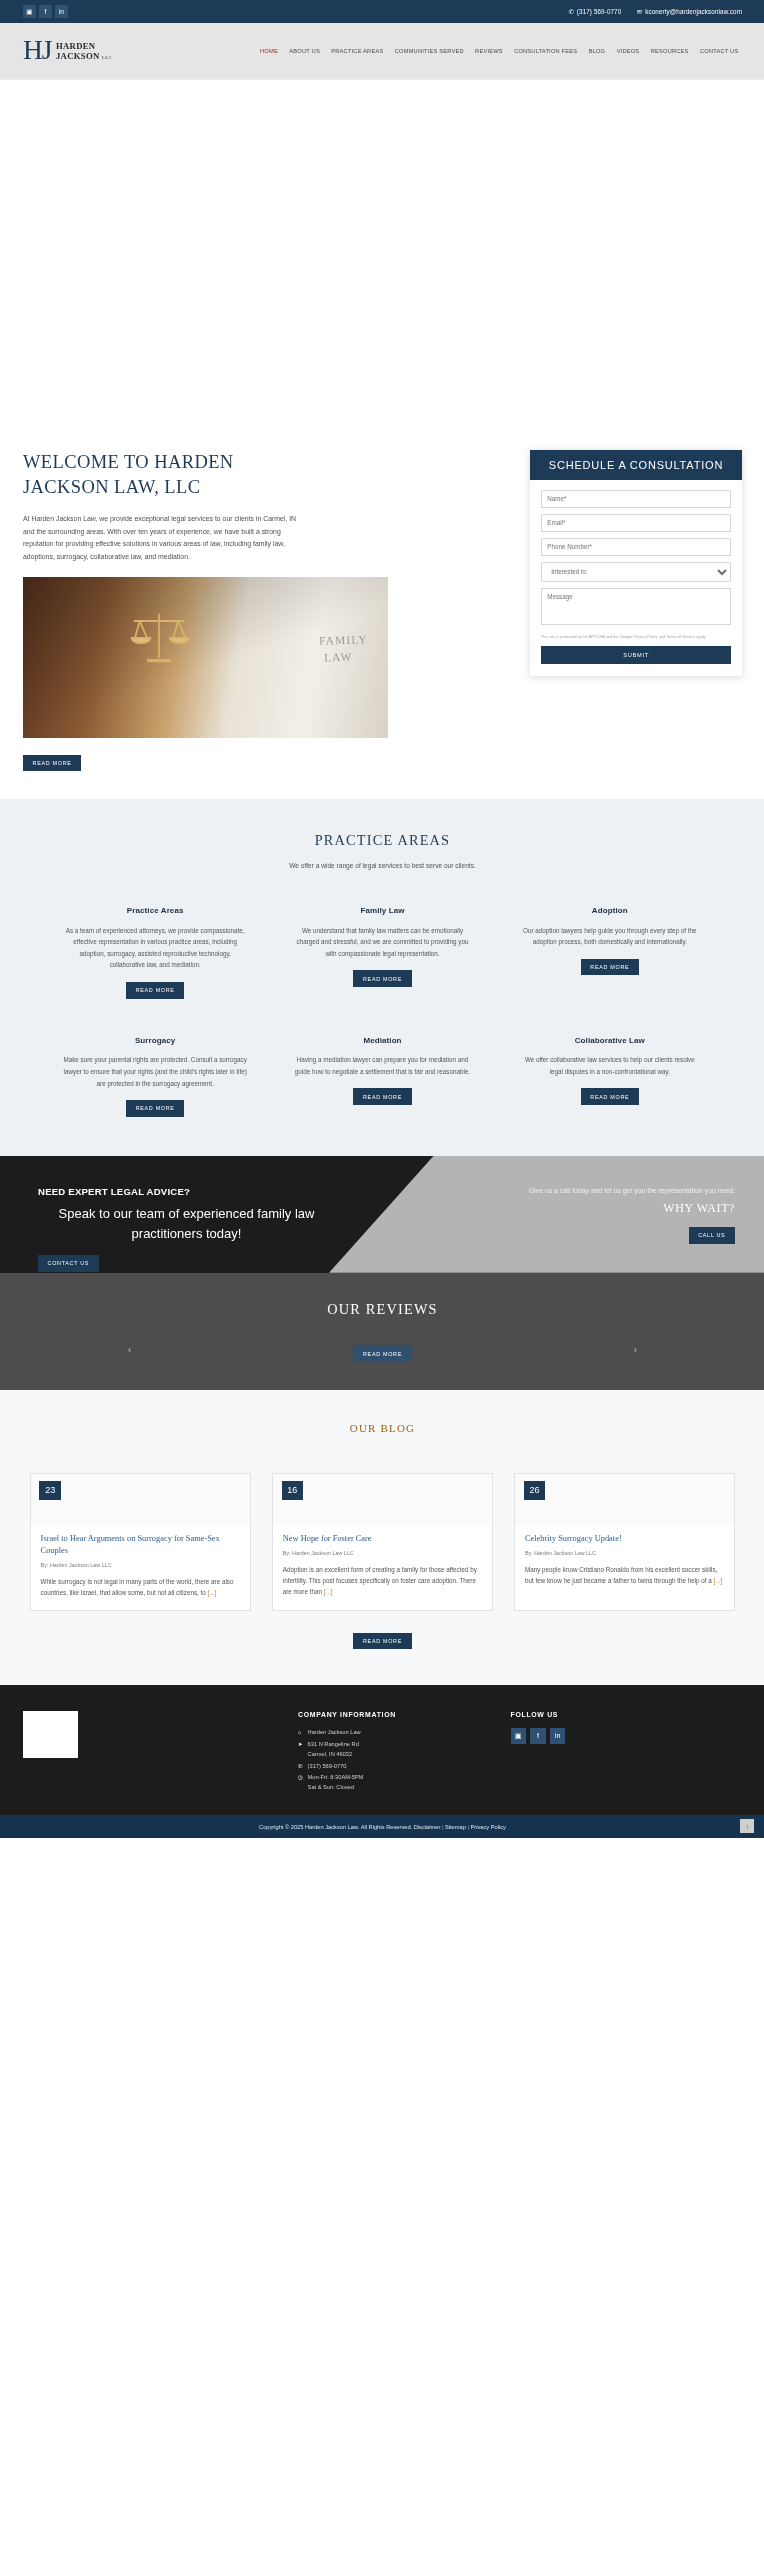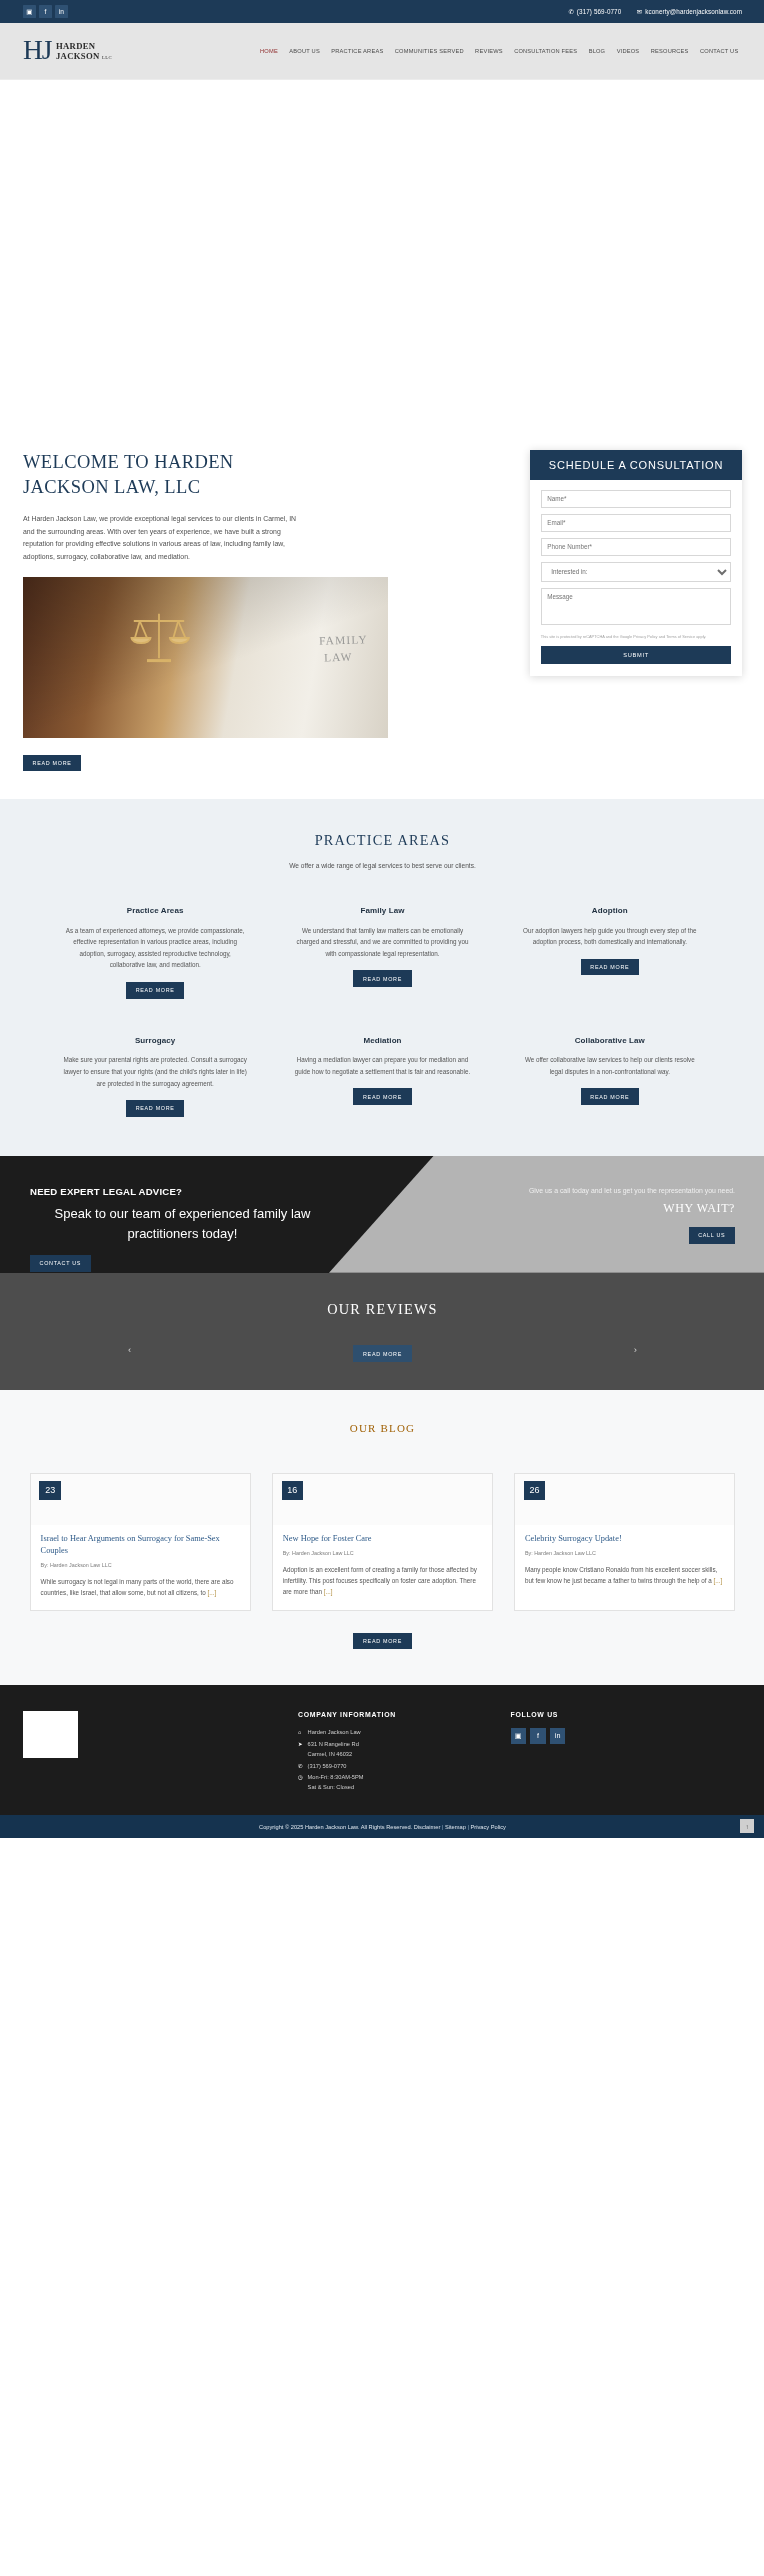--- a/index.html
+++ b/index.html
@@ -273,21 +273,21 @@
   .cta .right-grey {
     position: absolute;
     right: 0; top: 0; bottom: 0;
     width: 436px;
     background: #b4b4b4;
     clip-path: polygon(24% 0, 100% 0, 100% 100%, 0% 100%);
   }
   .cta-left {
     position: relative;
     z-index: 2;
-    padding-left: 30px;
+    padding-left: 38px;
     width: 335px;
     color: #fff;
     margin-top: 29px;
   }
   .cta-left h3 {
     font-size: 9.6px;
     letter-spacing: 0.2px;
     margin-bottom: 7.2px;
   }
   .cta-left p {

